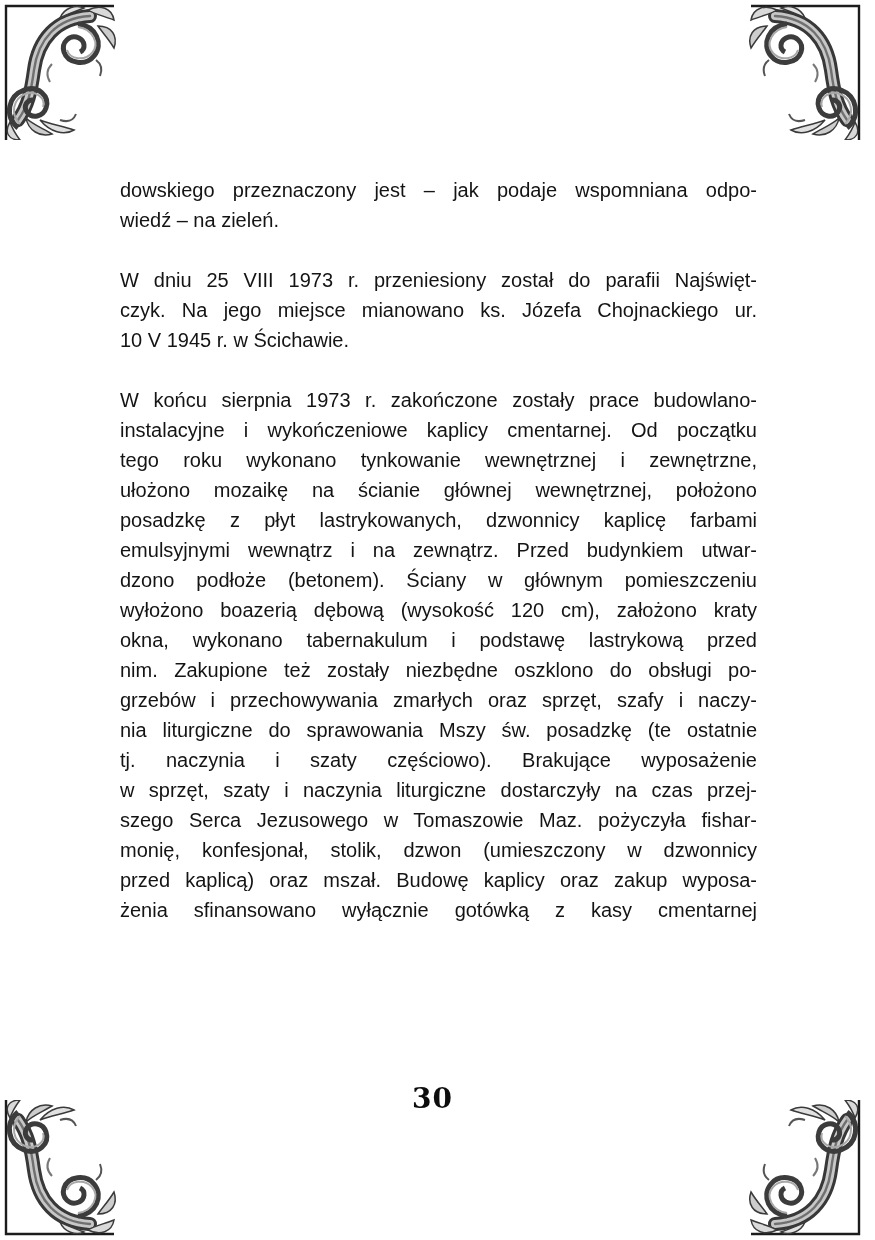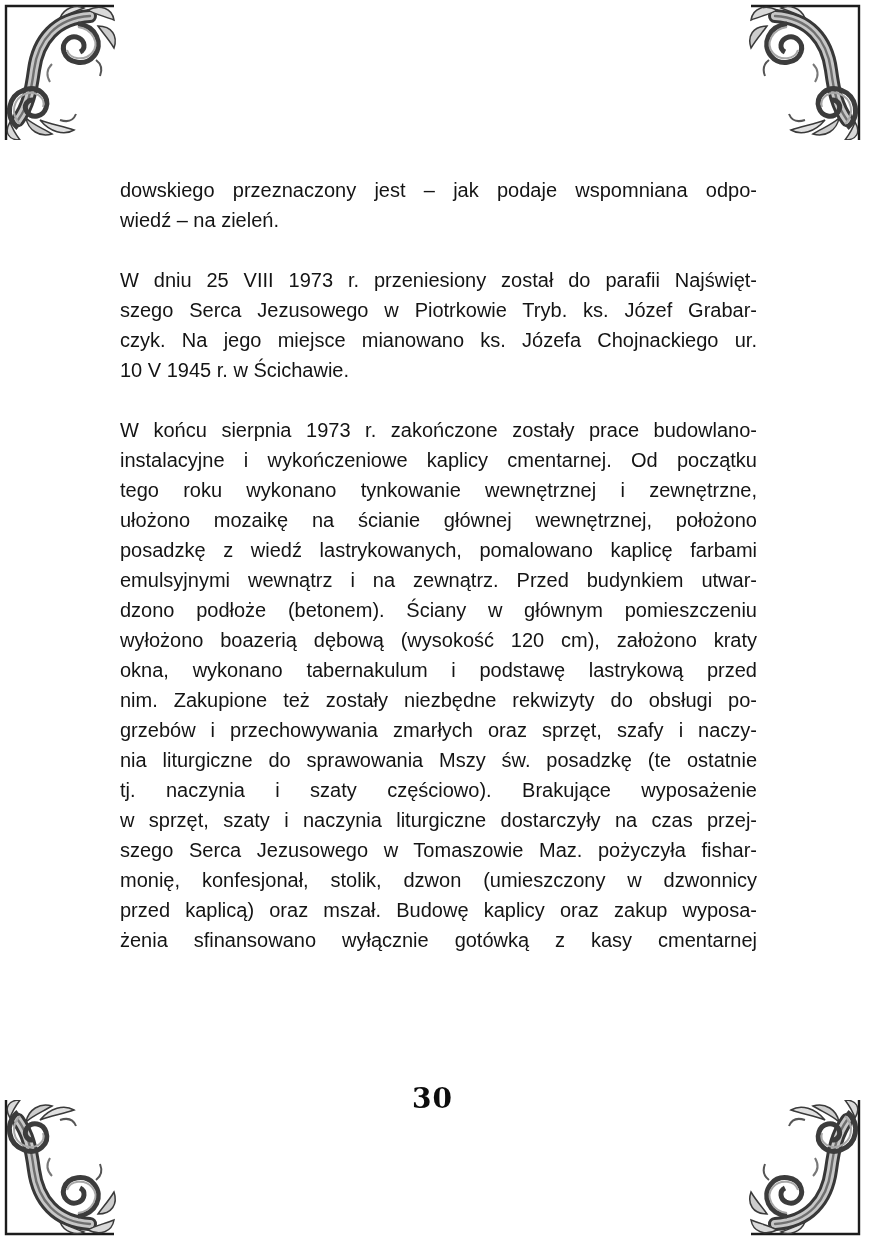--- a/index.html
+++ b/index.html
@@ -111,36 +111,35 @@
 
   <div class="text-block">
 
     <div class="paragraph">
       <div class="line">dowskiego przeznaczony jest – jak podaje wspomniana odpo-</div>
       <div class="line flush">wiedź – na zieleń.</div>
     </div>
 
     <div class="paragraph">
       <div class="line">W dniu 25 VIII 1973 r. przeniesiony został do parafii Najświęt-</div>
-      <div class="line">szego Serca Jezusowego w Piotrkowie Tryb. ks. Józef Grabar-</div>
       <div class="line">czyk. Na jego miejsce mianowano ks. Józefa Chojnackiego ur.</div>
       <div class="line flush">10 V 1945 r. w Ścichawie.</div>
     </div>
 
     <div class="paragraph">
       <div class="line">W końcu sierpnia 1973 r. zakończone zostały prace budowlano-</div>
       <div class="line">instalacyjne i wykończeniowe kaplicy cmentarnej. Od początku</div>
       <div class="line">tego roku wykonano tynkowanie wewnętrznej i zewnętrzne,</div>
       <div class="line">ułożono mozaikę na ścianie głównej wewnętrznej, położono</div>
-      <div class="line">posadzkę z wiedź lastrykowanych, pomalowano kaplicę farbami</div>
+      <div class="line">posadzkę z płyt lastrykowanych, dzwonnicy kaplicę farbami</div>
       <div class="line">emulsyjnymi wewnątrz i na zewnątrz. Przed budynkiem utwar-</div>
       <div class="line">dzono podłoże (betonem). Ściany w głównym pomieszczeniu</div>
       <div class="line">wyłożono boazerią dębową (wysokość 120 cm), założono kraty</div>
       <div class="line">okna, wykonano tabernakulum i podstawę lastrykową przed</div>
-      <div class="line">nim. Zakupione też zostały niezbędne rekwizyty do obsługi po-</div>
+      <div class="line">nim. Zakupione też zostały niezbędne oszklono do obsługi po-</div>
       <div class="line">grzebów i przechowywania zmarłych oraz sprzęt, szafy i naczy-</div>
       <div class="line">nia liturgiczne do sprawowania Mszy św. posadzkę (te ostatnie</div>
       <div class="line">tj. naczynia i szaty częściowo). Brakujące wyposażenie</div>
       <div class="line">w sprzęt, szaty i naczynia liturgiczne dostarczyły na czas przej-</div>
       <div class="line">szego Serca Jezusowego w Tomaszowie Maz. pożyczyła fishar-</div>
       <div class="line">monię, konfesjonał, stolik, dzwon (umieszczony w dzwonnicy</div>
       <div class="line">przed kaplicą) oraz mszał. Budowę kaplicy oraz zakup wyposa-</div>
       <div class="line">żenia sfinansowano wyłącznie gotówką z kasy cmentarnej</div>
     </div>
 

